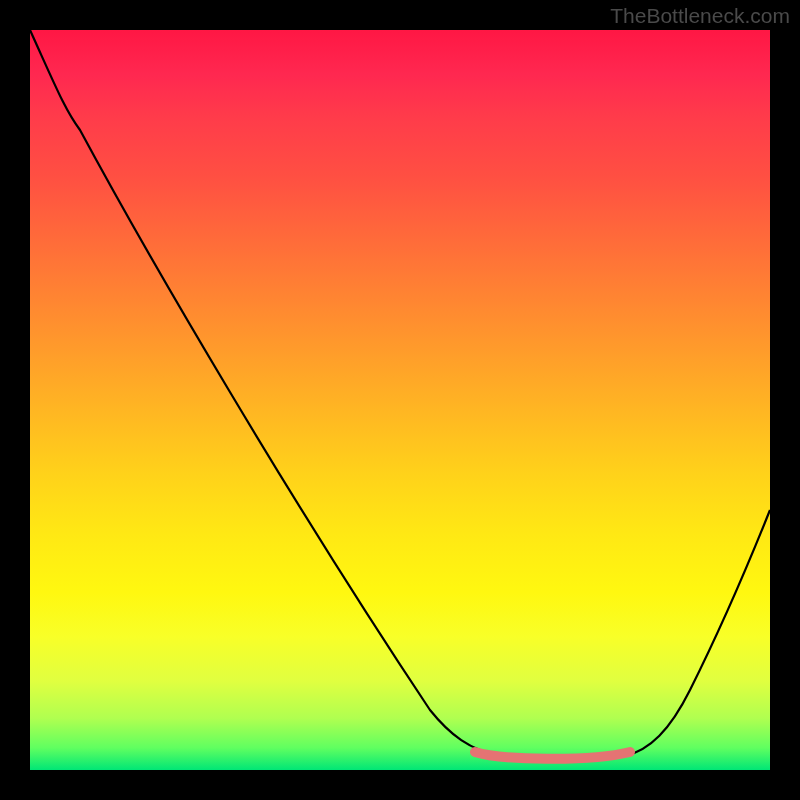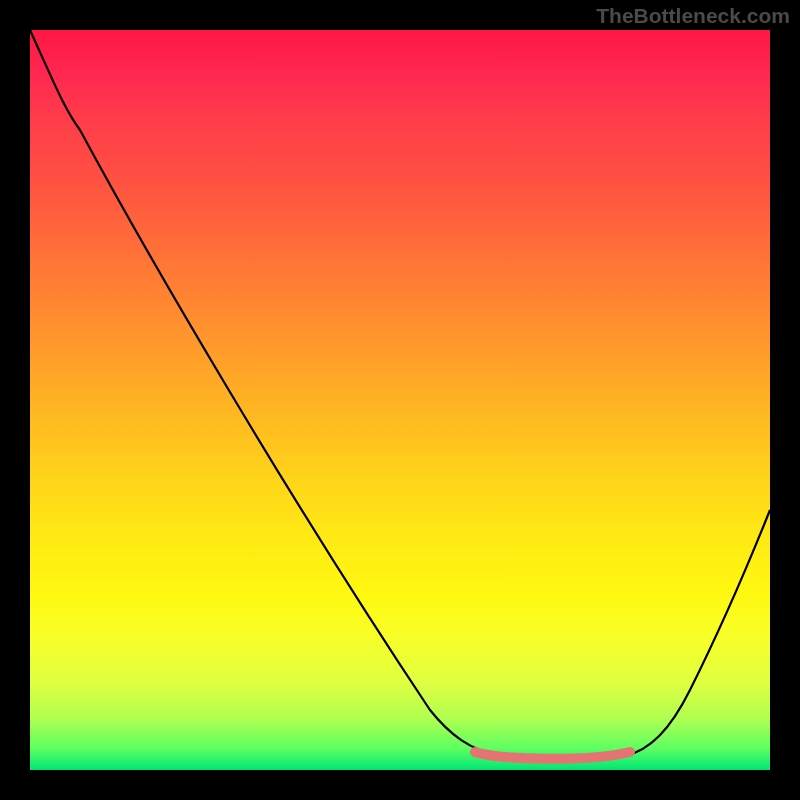--- a/index.html
+++ b/index.html
@@ -10,21 +10,21 @@
     height: 800px;
     background: #000;
   }
   .watermark {
     position: absolute;
     top: 4px;
     right: 10px;
     color: #4a4a4a;
     font-family: Arial, sans-serif;
     font-size: 21px;
-    font-weight: bold;
+    font-weight: normal;
     z-index: 10;
   }
   .plot-area {
     position: absolute;
     left: 30px;
     top: 30px;
     width: 740px;
     height: 740px;
     overflow: hidden;
   }

